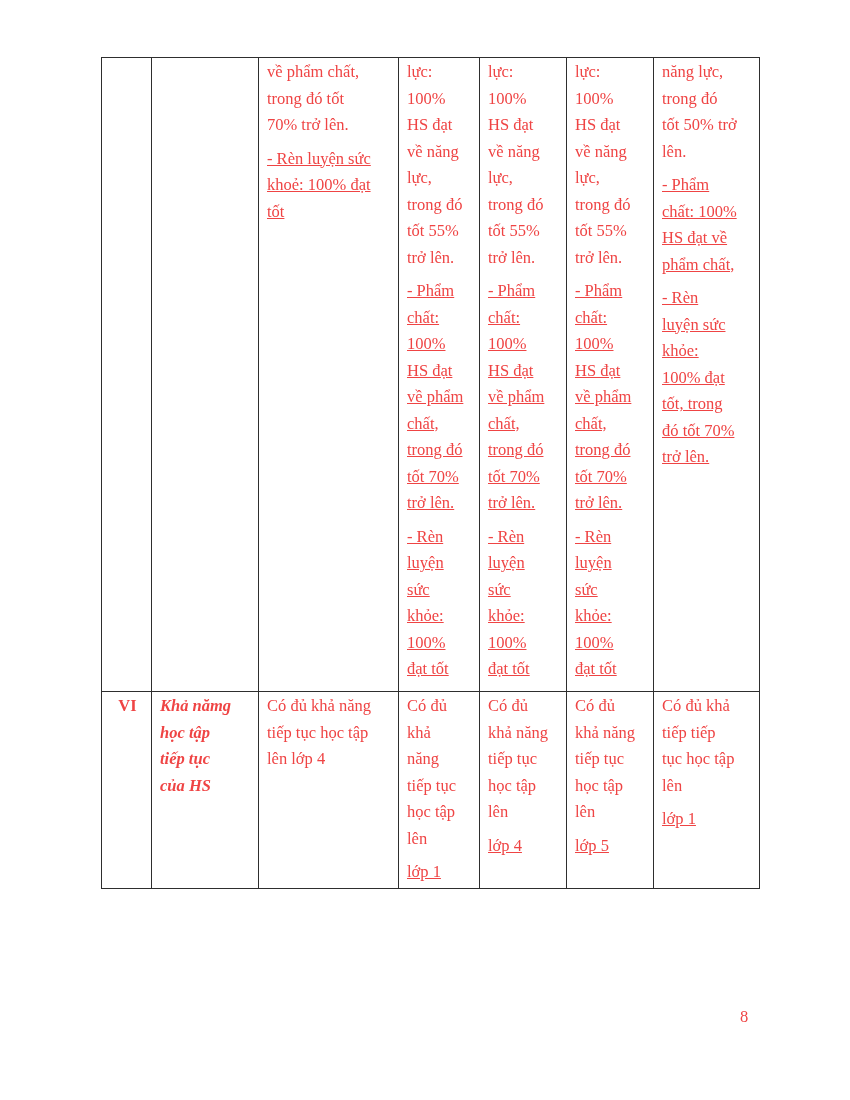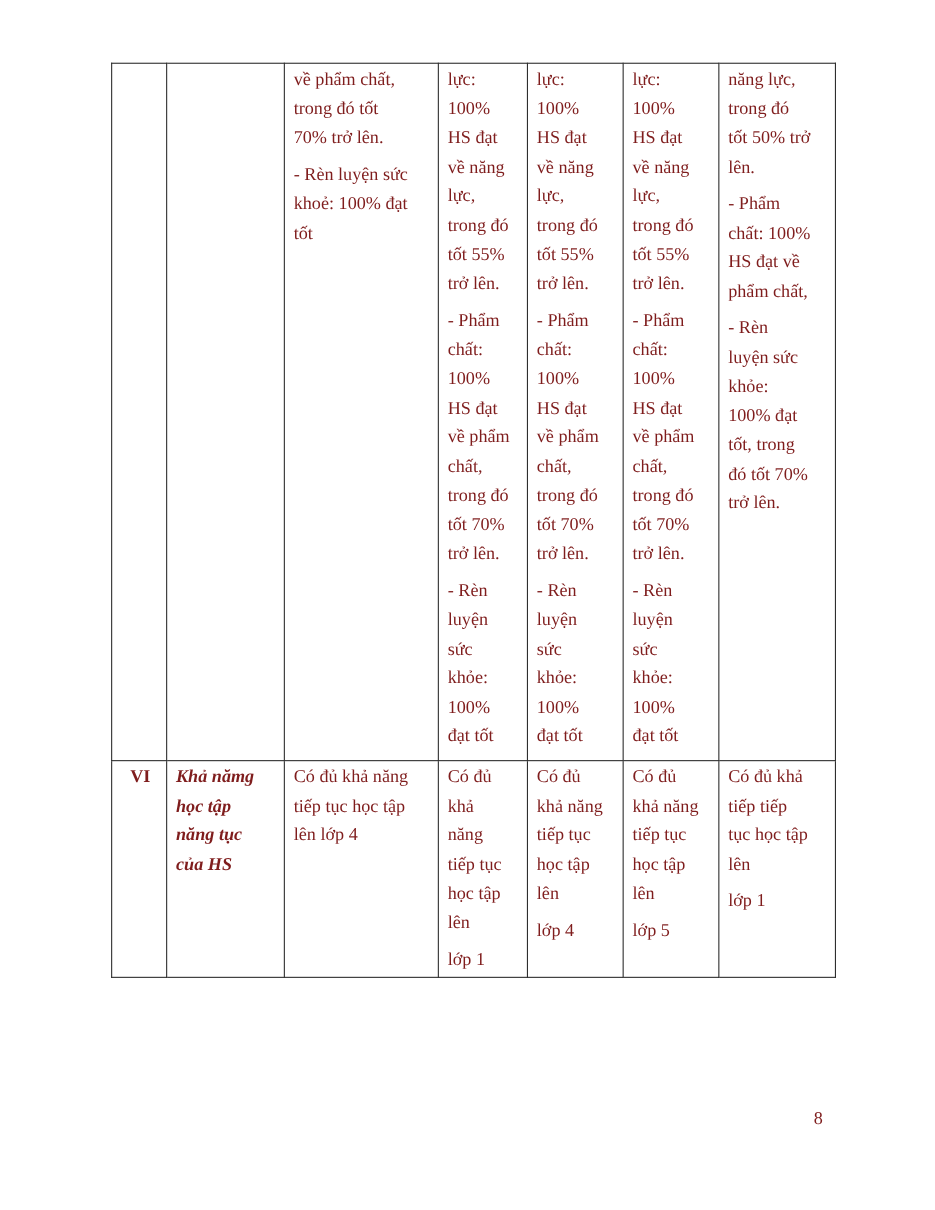--- a/index.html
+++ b/index.html
@@ -6,21 +6,21 @@
     margin: 0;
     padding: 0;
     background: #ffffff;
   }
   .page {
     position: relative;
     width: 850px;
     height: 1100px;
     background: #ffffff;
     font-family: "Liberation Serif", serif;
-    color: #7f1d1d;
+    color: #ef4444;
     overflow: hidden;
   }
   table.doc-table {
     position: absolute;
     left: 101px;
     top: 57px;
     border-collapse: collapse;
     table-layout: fixed;
   }
   table.doc-table td {
@@ -32,20 +32,21 @@
     overflow: hidden;
   }
   tr.row-cont { height: 634px; }
   tr.row-vi   { height: 196px; margin-top: 48px; }
   td p {
     margin: 0;
     white-space: pre-line;
   }
   td p + p {
     margin-top: 7px;
+    text-decoration: underline;
   }
   td.cell-index {
     text-align: center;
     padding-top: 57px;
     font-weight: bold;
     font-size: 17.5px;
   }
   td.cell-rowlabel {
     font-weight: bold;
     font-style: italic;
@@ -181,21 +182,21 @@
       </td>
     </tr>
 
     <tr class="row-vi">
       <td class="cell-index">
         <p>VI</p>
       </td>
       <td class="cell-rowlabel">
         <p>Khả nămg
 học tập
-năng tục
+tiếp tục
 của HS</p>
       </td>
       <td>
         <p>Có đủ khả năng
 tiếp tục học tập
 lên lớp 4</p>
       </td>
       <td>
         <p>Có đủ
 khả

